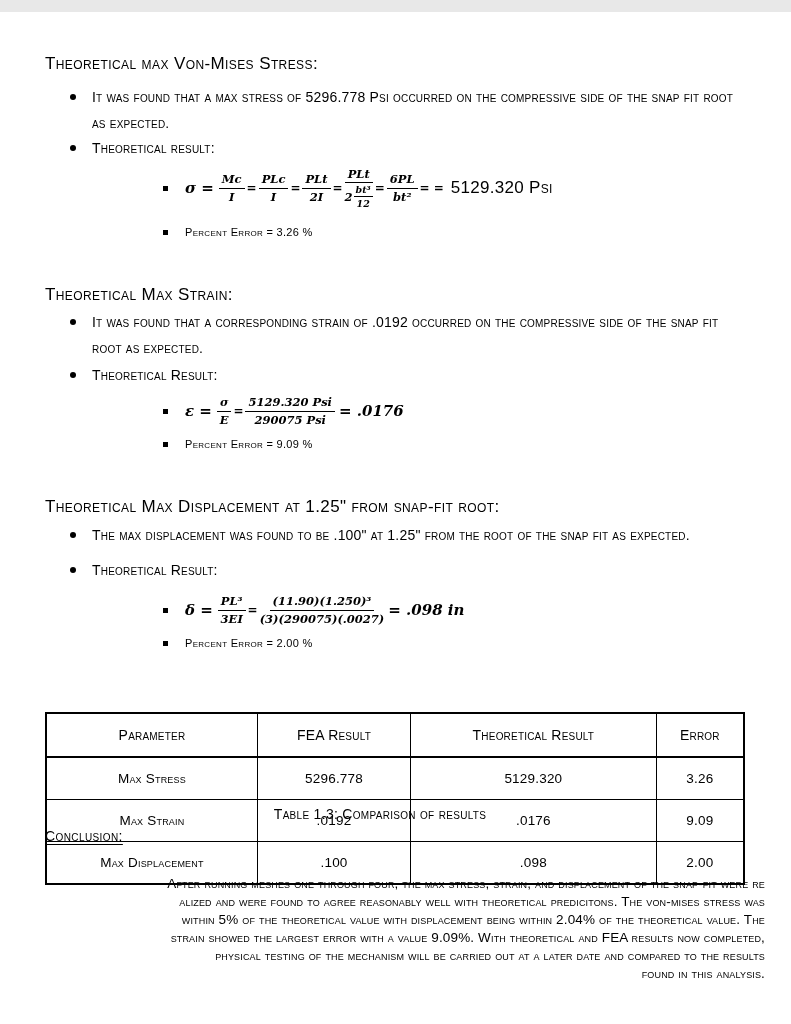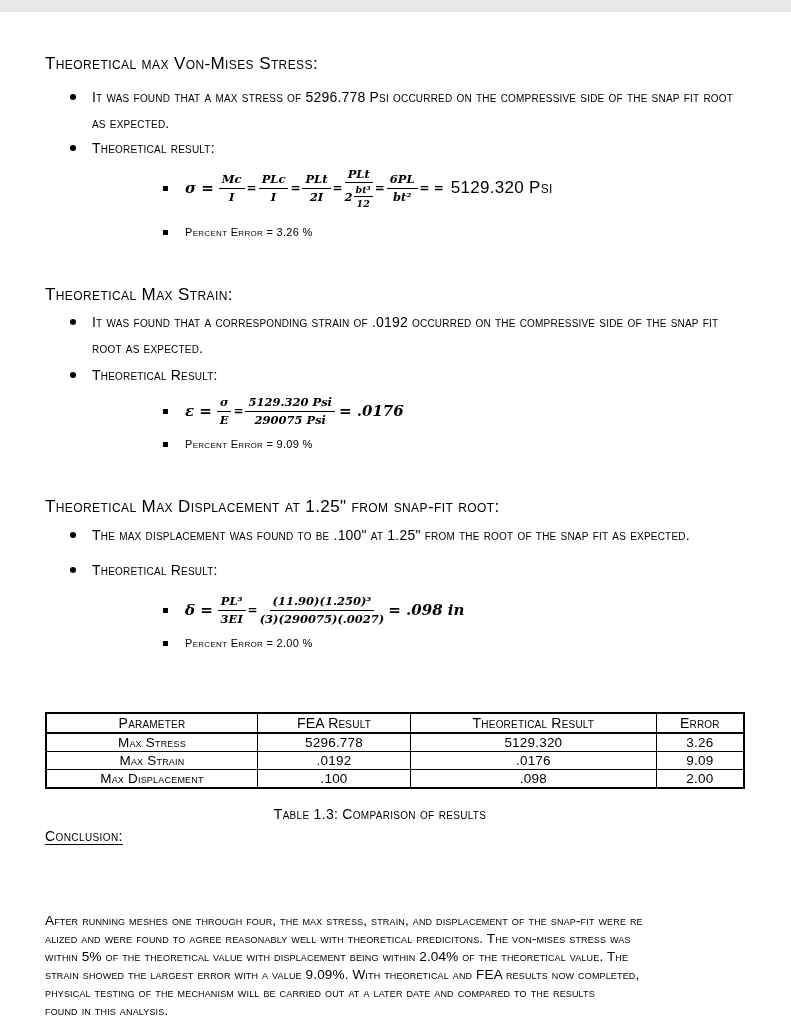--- a/index.html
+++ b/index.html
@@ -58,39 +58,39 @@
   }
 
   
   table.results {
     position:absolute; left:45px; top:700px; width:700px;
     border-collapse:collapse;
     font-variant:small-caps; font-size:13.5px; letter-spacing:0.2px;
   }
   table.results th, table.results td {
     border:1px solid #000; text-align:center; font-weight:normal;
-    padding:1px 2px; height:16px;
+    padding:13px 2px; height:16px;
   }
   table.results th { border-bottom:2px solid #000; height:18px; font-size:14px; }
   table.results { border:2px solid #000; }
   table.results th:first-child, table.results td:first-child { border-left:2px solid #000; }
   table.results th:last-child,  table.results td:last-child  { border-right:2px solid #000; }
   table.results thead th { border-top:2px solid #000; }
   table.results tr:last-child td { border-bottom:2px solid #000; }
 
   .caption {
     position:absolute; left:30px; top:794px; width:700px;
     text-align:center; font-size:14px; font-variant:small-caps; letter-spacing:0.3px;
   }
   .conc-heading {
     position:absolute; left:45px; top:816px;
     font-size:14px; font-variant:small-caps; letter-spacing:0.4px;
     text-decoration:underline; text-underline-offset:3px;
   }
-  .conc-para { position:absolute; left:45px; top:900px; width:720px; }
+  .conc-para { position:absolute; left:45px; top:863px; width:720px;text-align:right; }
   .conc-line {
     font-size:13.5px; line-height:18px; letter-spacing:0.15px;
     font-variant:small-caps; white-space:nowrap;
   }
 </style>
 </head>
 <body>
 
 <div class="page">
 

